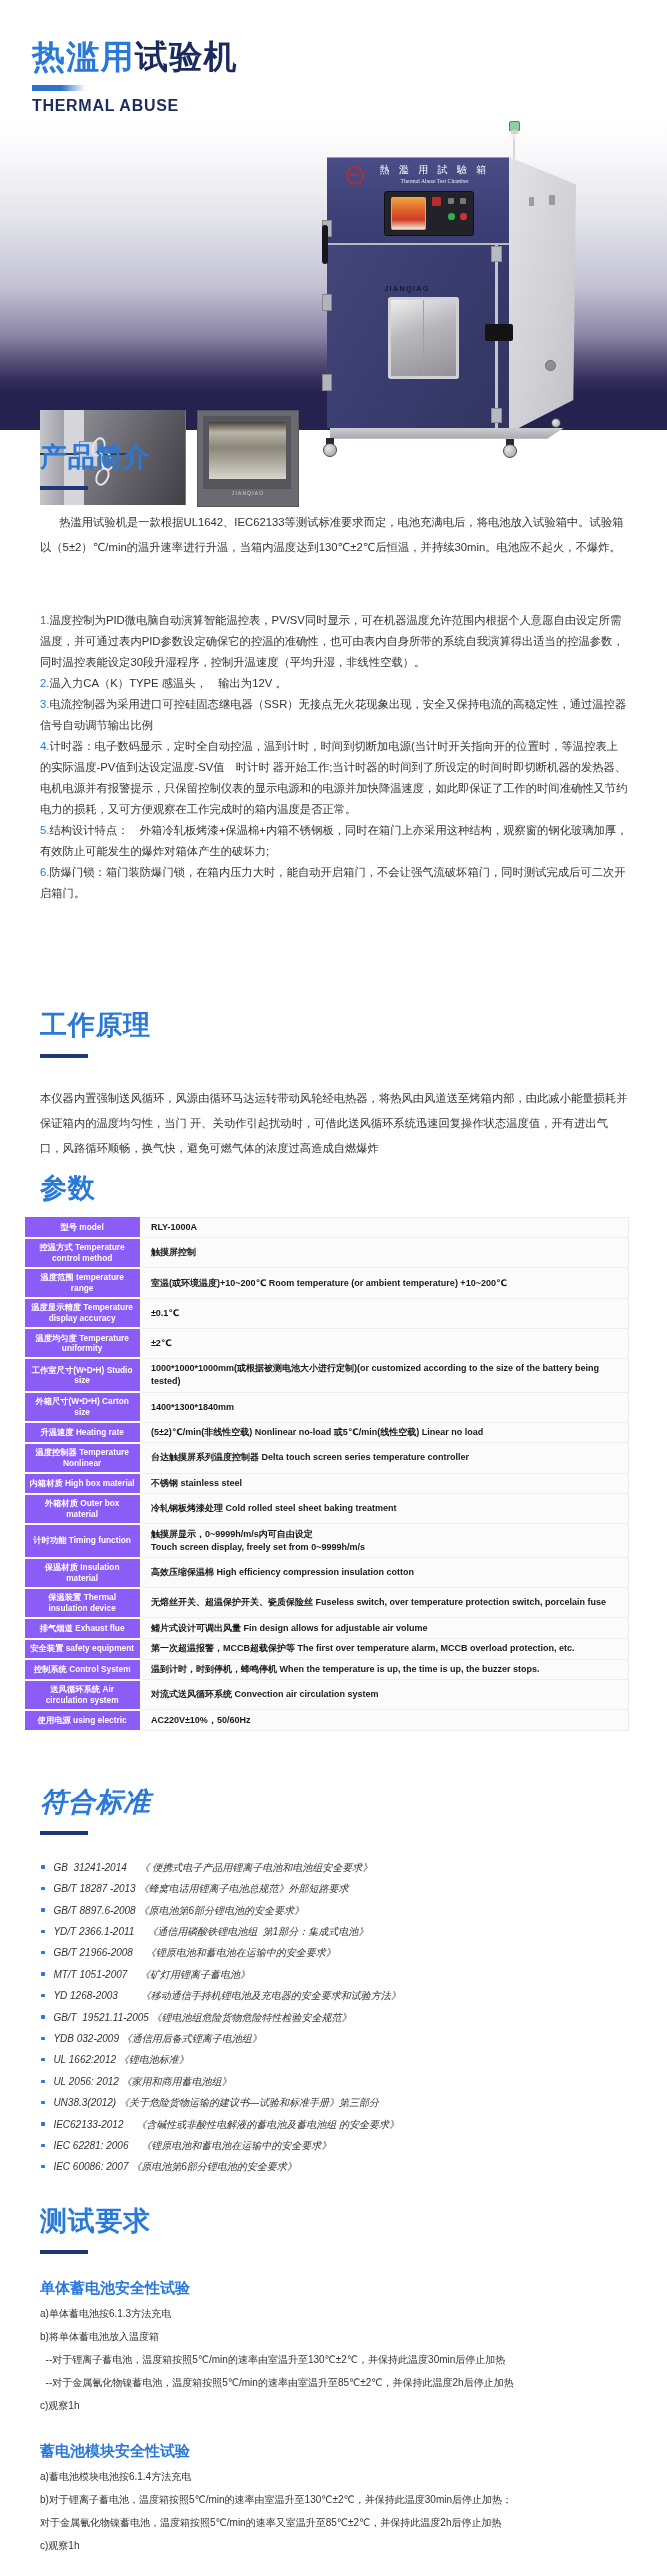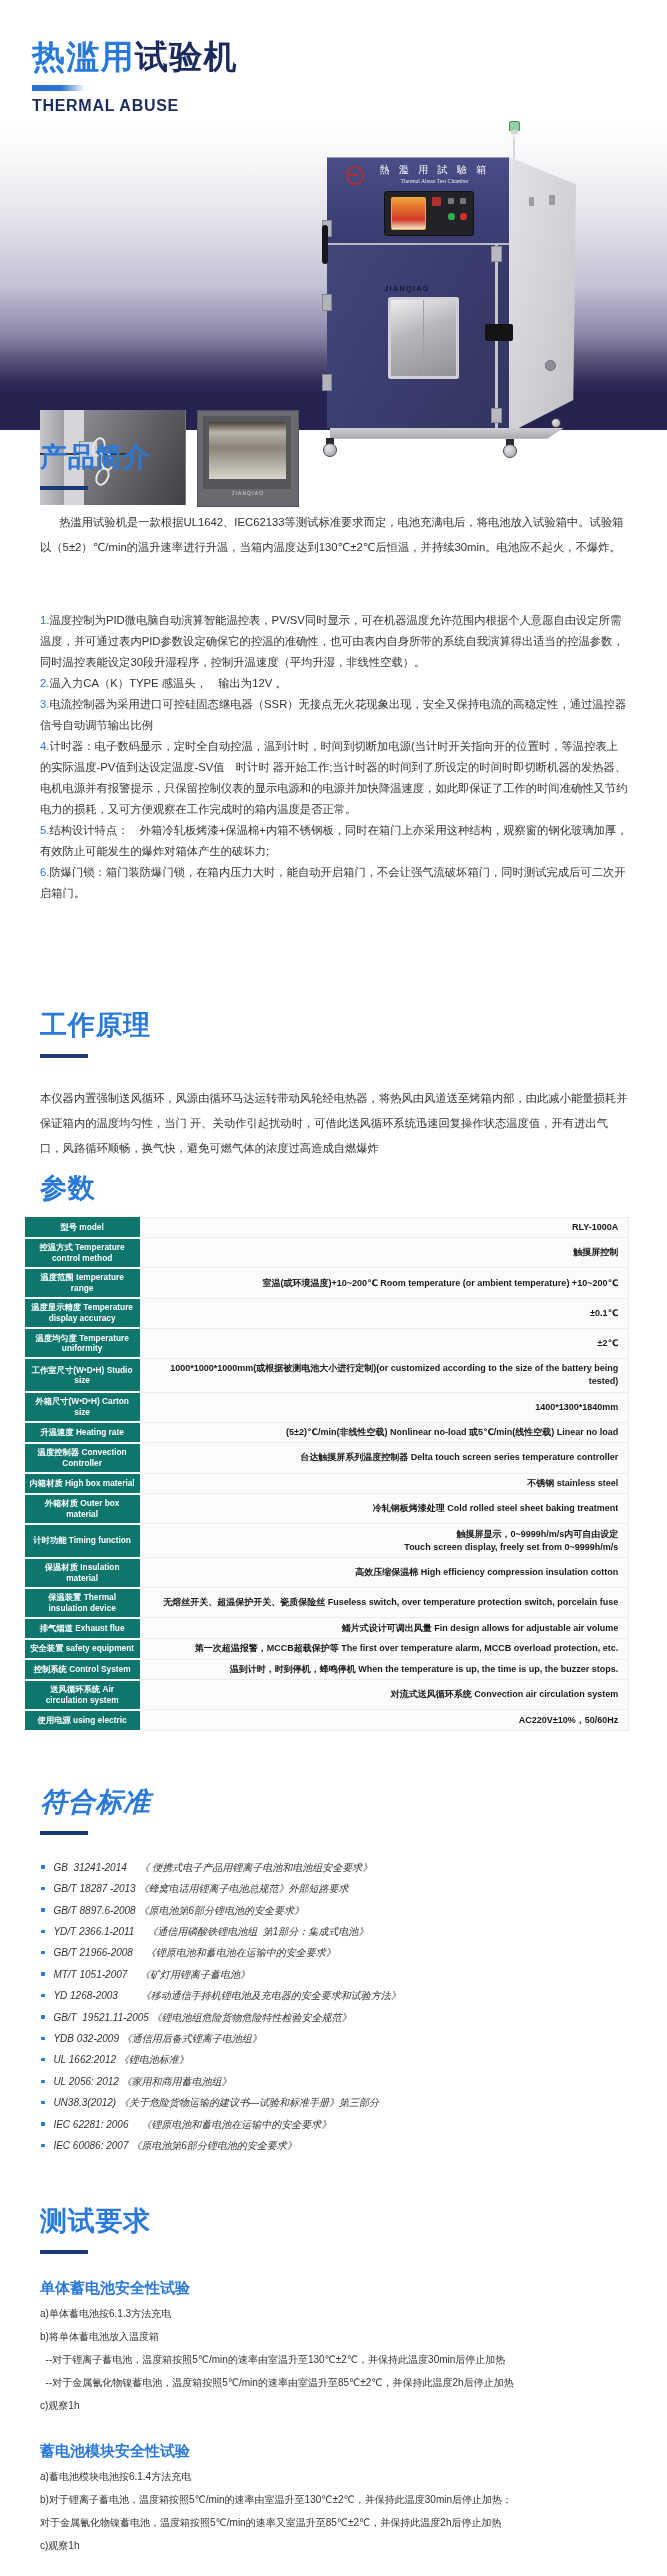--- a/index.html
+++ b/index.html
@@ -77,24 +77,24 @@
   .sect h2{margin:0;font-size:27px;font-weight:bold;color:#2979d9;letter-spacing:0.7px;}
   .dash{width:48px;height:4.7px;background:#1b3a75;margin-top:10.7px;}
   .intro-body{margin:20px 0 0 0;font-size:11.3px;line-height:25px;color:#333;text-indent:1.7em;}
   .feat-list{margin-top:17.4px;}
   .feat-list p{margin:0;font-size:11.3px;line-height:21px;color:#333;}
   .feat-num{color:#2979d9;}
   .prin-body{margin:28px 0 0 0;font-size:11.3px;line-height:25px;color:#333;}
   
   .ptable{margin-top:10.7px;width:604px;border-collapse:collapse;margin-left:-15.4px;}
   .ptable td{vertical-align:middle;}
-  .td-label{background:#0f766e;color:#fff;width:107px;text-align:center;
+  .td-label{background:#8b5cf6;color:#fff;width:107px;text-align:center;
     border-bottom:2px solid #fff;border-right:2px solid #fff;
     padding:3.3px 4px;font-size:8.3px;font-weight:bold;line-height:1.3;}
-  .td-value{background:#fbfbfb;border:0.7px solid #ededed;text-align:right;
+  .td-value{background:#fbfbfb;border:0.7px solid #ededed;text-align:left;
     font-weight:bold;font-size:9px;color:#1a1a1a;padding:3.3px 9.3px;white-space:pre-line;line-height:1.45;}
   
   .std-list{list-style:none;margin:21.4px 0 0 0;padding:0;}
   .std-list li{position:relative;font-size:10px;line-height:21.4px;color:#333;padding-left:13.4px;white-space:pre-wrap;}
   .bullet{position:absolute;left:1.3px;top:8.7px;width:3.3px;height:3.3px;background:#2979d9;border-radius:0.7px;}
   
   .tgroup-title{margin:25px 0 0 0;font-size:15px;font-weight:bold;color:#2979d9;}
   .tgroup p{margin:0;font-size:10px;line-height:23px;color:#333;white-space:pre-wrap;}
   .tgroup{margin-top:4px;}
 </style>
@@ -241,21 +241,21 @@
             <td class="td-label"><span>外箱尺寸(W•D•H)</span> <span>Carton size</span></td>
             <td class="td-value">1400*1300*1840mm</td>
           </tr>
 
           <tr>
             <td class="td-label"><span>升温速度</span> <span>Heating rate</span></td>
             <td class="td-value">(5±2)℃/min(非线性空载) Nonlinear no-load 或5℃/min(线性空载) Linear no load</td>
           </tr>
 
           <tr>
-            <td class="td-label"><span>温度控制器</span> <span>Convection Controller</span></td>
+            <td class="td-label"><span>温度控制器</span> <span>Temperature Nonlinear</span></td>
             <td class="td-value">台达触摸屏系列温度控制器 Delta touch screen series temperature controller</td>
           </tr>
 
           <tr>
             <td class="td-label"><span>内箱材质</span> <span>High box material</span></td>
             <td class="td-value">不锈钢  stainless steel</td>
           </tr>
 
           <tr>
             <td class="td-label"><span>外箱材质</span> <span>Outer box material</span></td>
@@ -328,20 +328,21 @@
         <li><span class="bullet"></span><span>GB/T  19521.11-2005 《锂电池组危险货物危险特性检验安全规范》</span></li>
 
         <li><span class="bullet"></span><span>YDB 032-2009 《通信用后备式锂离子电池组》</span></li>
 
         <li><span class="bullet"></span><span>UL 1662:2012 《锂电池标准》</span></li>
 
         <li><span class="bullet"></span><span>UL 2056: 2012 《家用和商用蓄电池组》</span></li>
 
         <li><span class="bullet"></span><span>UN38.3(2012) 《关于危险货物运输的建议书—试验和标准手册》第三部分</span></li>
 
+        <li><span class="bullet"></span><span>IEC62133-2012 　《含碱性或非酸性电解液的蓄电池及蓄电池组 的安全要求》</span></li>
 
         <li><span class="bullet"></span><span>IEC 62281: 2006 　《锂原电池和蓄电池在运输中的安全要求》</span></li>
 
         <li><span class="bullet"></span><span>IEC 60086: 2007 《原电池第6部分锂电池的安全要求》</span></li>
       </ul>
   </div>
 
   <div class="sect" style="top:2203px;">
     <h2>测试要求</h2>
     <div class="dash"></div>

